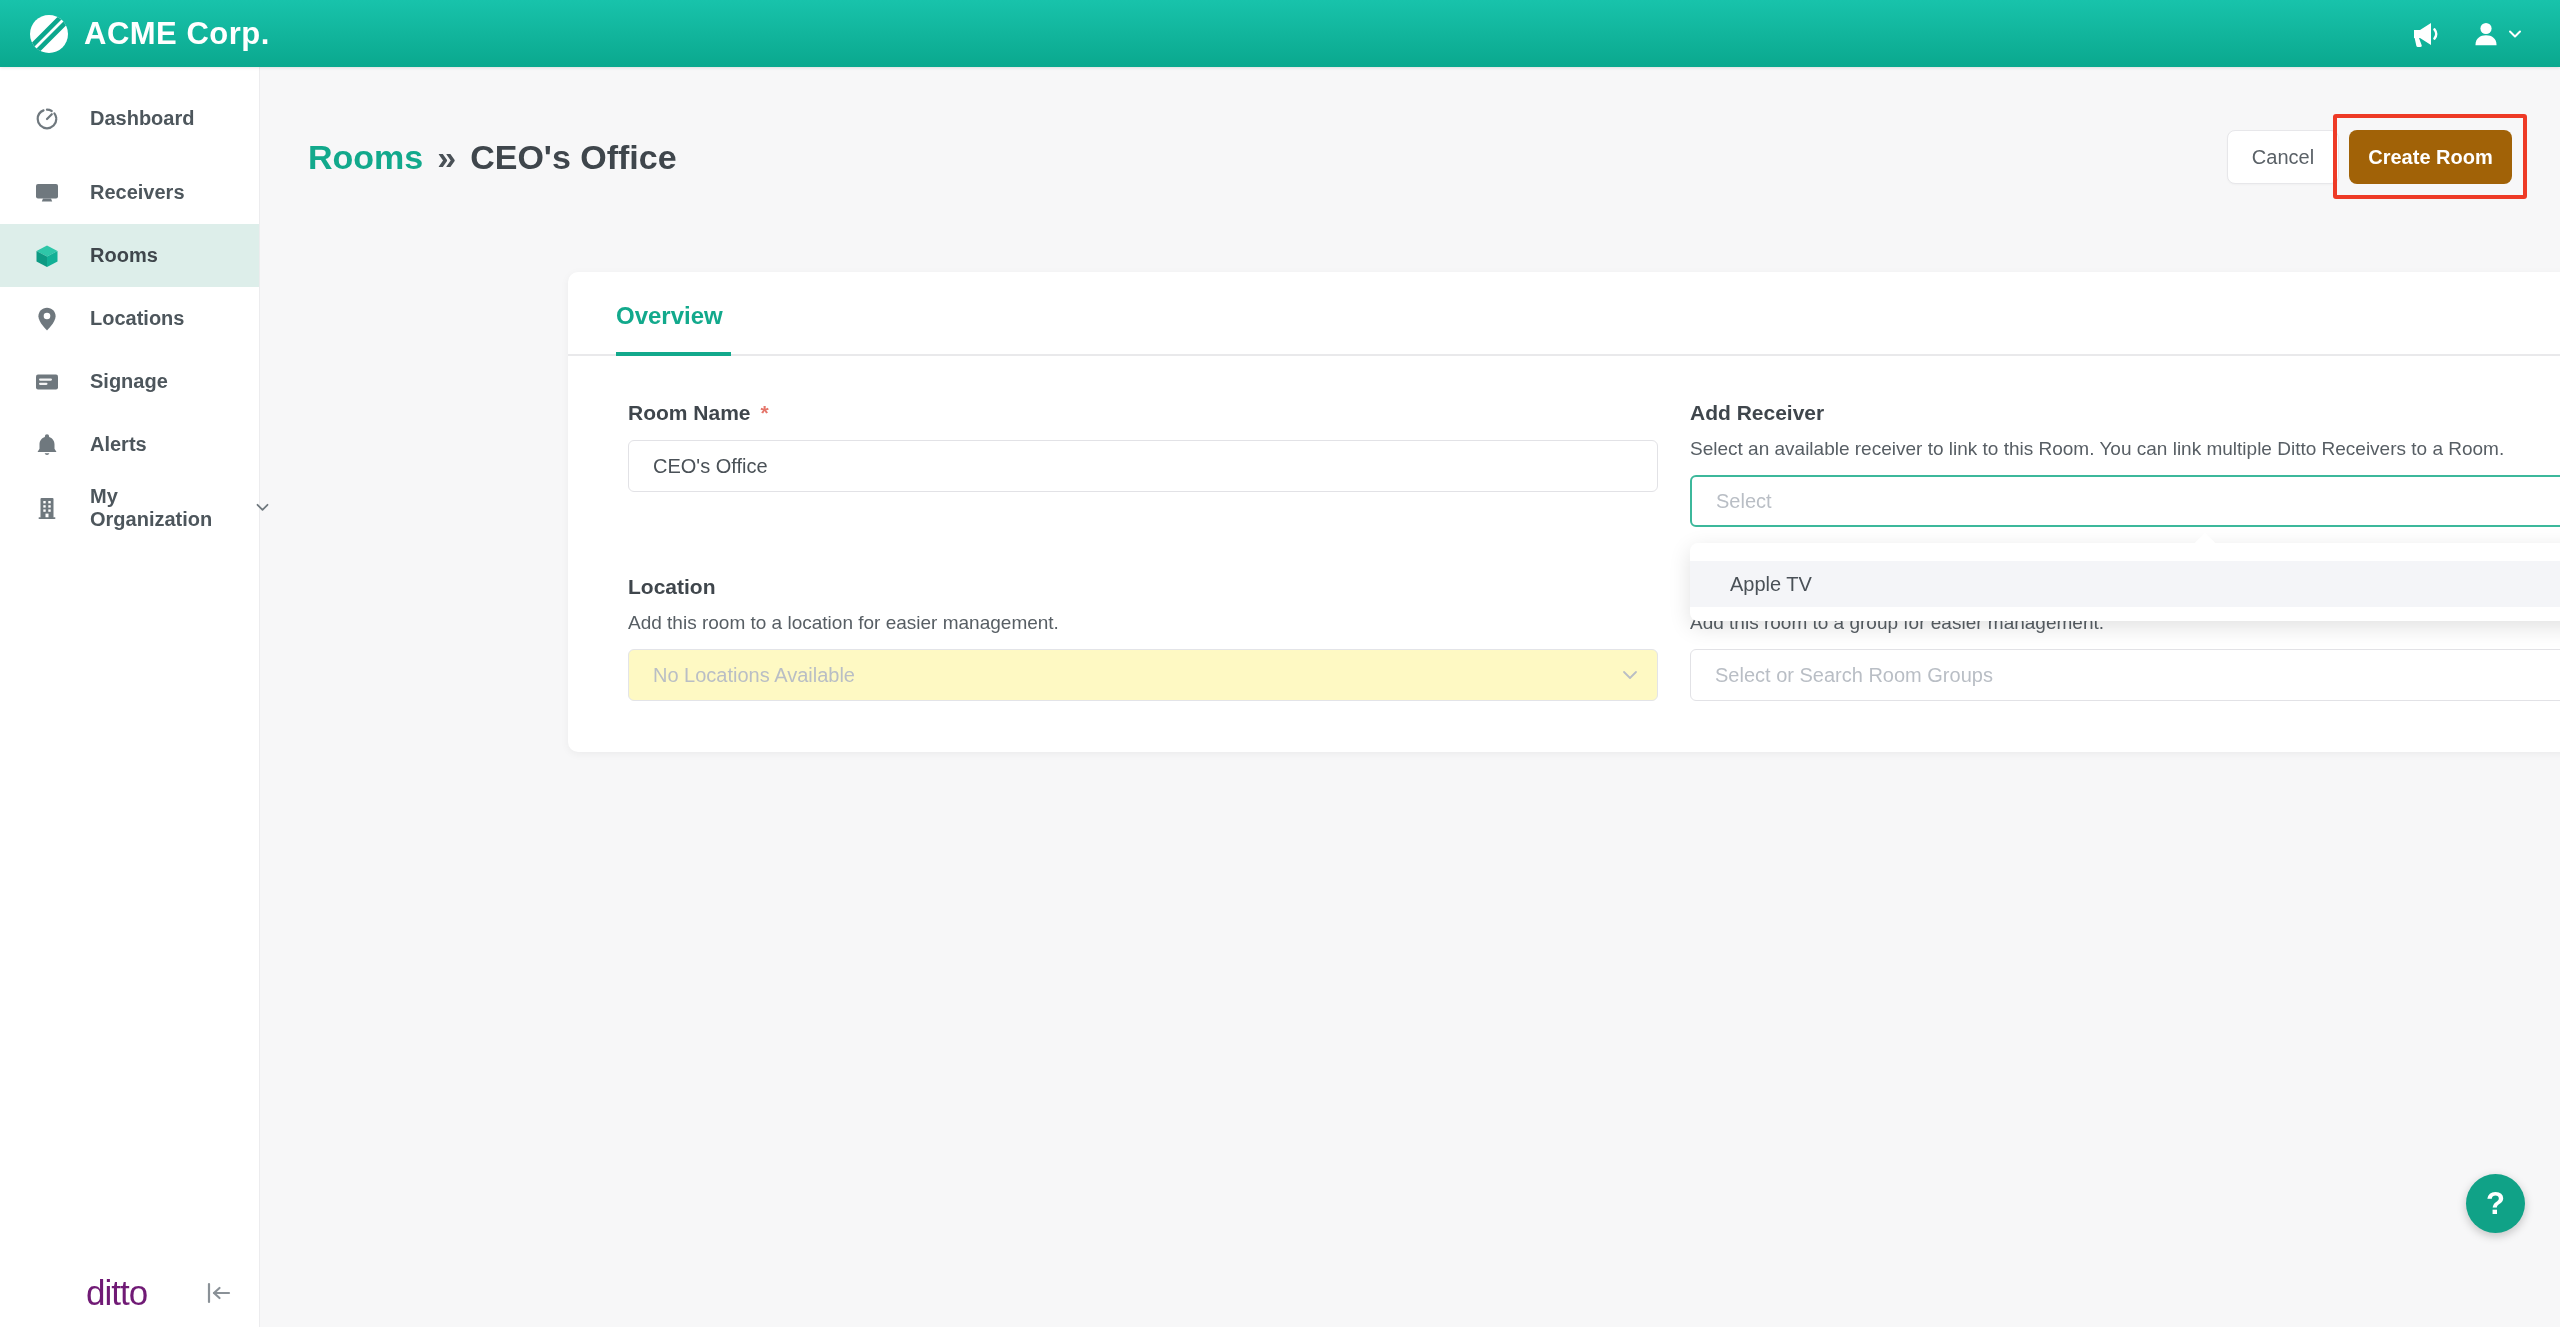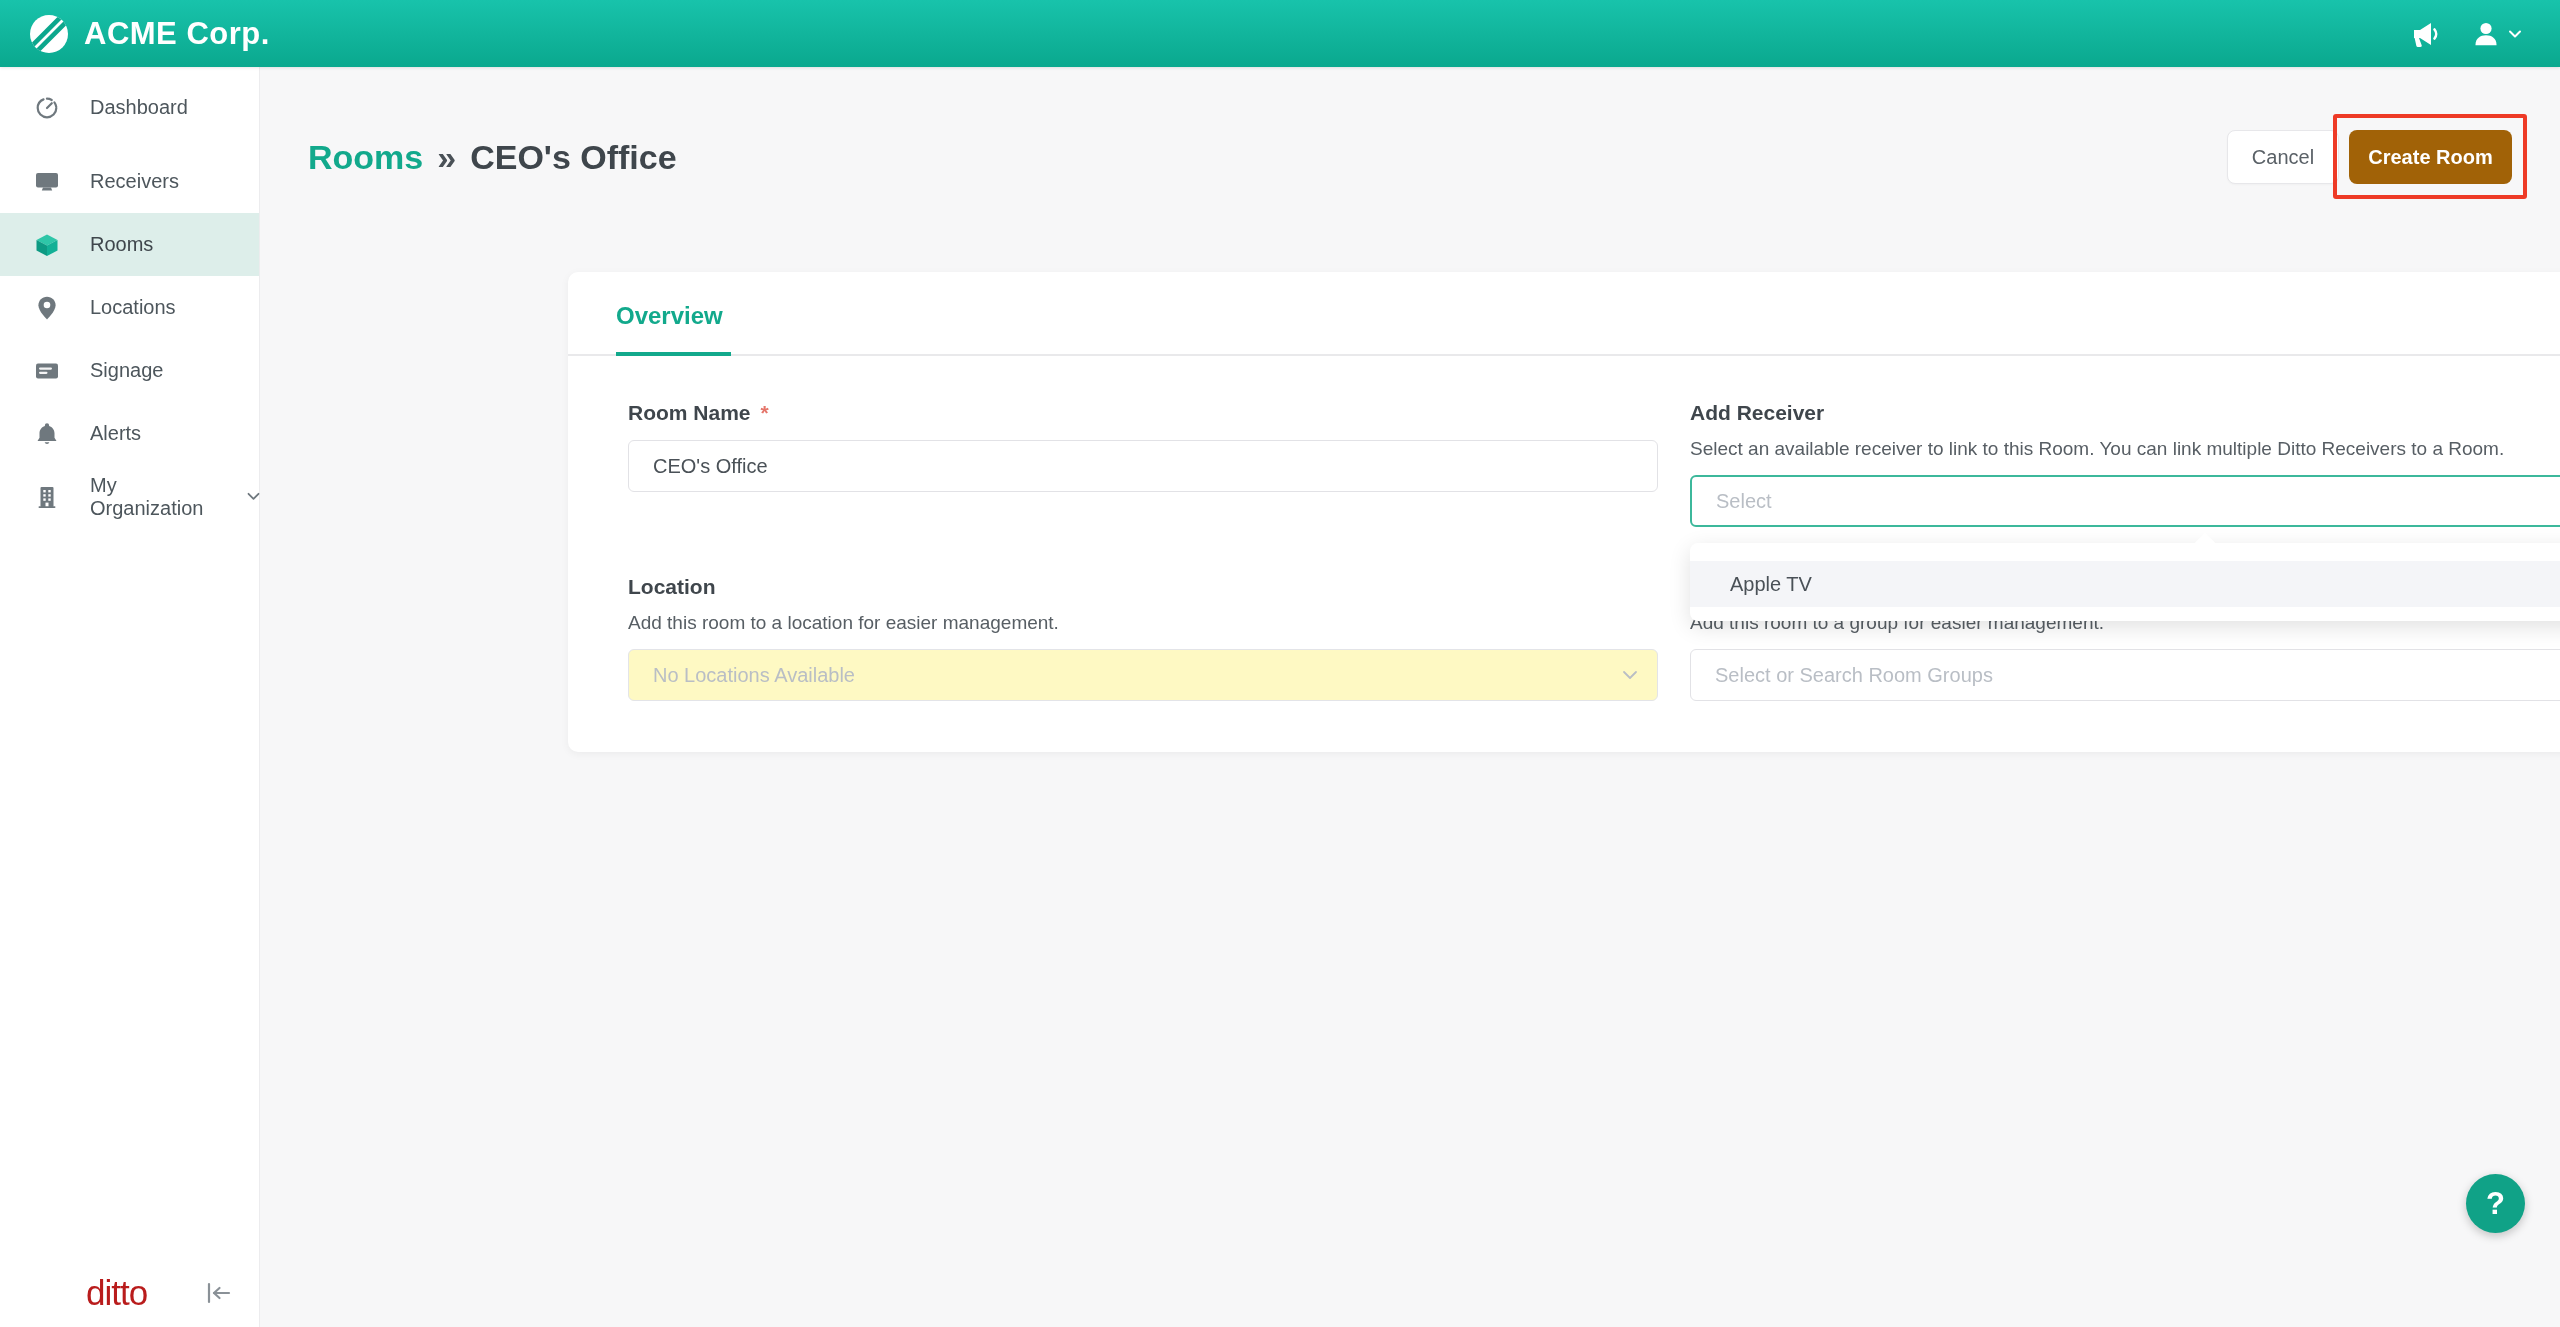--- a/index.html
+++ b/index.html
@@ -17,36 +17,36 @@
   .brand { display:flex; align-items:center; gap:16px; }
   .brand-title { color:#ffffff; font-size:31px; font-weight:600; letter-spacing:.5px; }
   .topbar-right { display:flex; align-items:center; gap:28px; padding-right:8px; }
   .topbar-icon { display:flex; align-items:center; cursor:pointer; }
 
   
   .sidebar {
     position:absolute; top:67px; left:0; width:260px; height:1260px;
     background:#ffffff; border-right:1px solid #ececee; z-index:30;
   }
-  .nav { padding-top:9px; }
+  .nav { padding-top:20px;font-weight:bold; }
   .nav-item {
     height:63px; display:flex; align-items:center; gap:30px;
     padding-left:34px; cursor:pointer; color:#4d565c; font-size:20px;
   }
   .nav-item:first-child { margin-bottom:11px; }
   .nav-item .nico { width:26px; height:26px; color:#6f787e; flex:0 0 26px; display:flex; }
   .nav-item.selected { background:#ddeeea; }
   .nav-item.selected .label { color:#3f464c; }
   .nav-chevron { margin-left:14px; display:flex; }
   .sidebar-footer {
     position:absolute; bottom:14px; left:0; width:100%;
     display:flex; align-items:center; justify-content:space-between;
     padding:0 26px 0 86px;
   }
-  .wordmark { font-size:35px; color:#b91c1c; font-weight:500; letter-spacing:-1px; }
+  .wordmark { font-size:35px; color:#701a75; font-weight:500; letter-spacing:-1px; }
 
   
   .main { position:absolute; left:260px; top:67px; width:2300px; height:1260px; }
   .page-head {
     display:flex; align-items:center; justify-content:space-between;
     padding:50px 48px 0 48px; height:130px;
   }
   .breadcrumb { display:flex; align-items:center; gap:14px; font-size:34px; font-weight:700; }
   .crumb-section { color:#12a98c; cursor:pointer; }
   .crumb-sep { color:#4a5157; }

